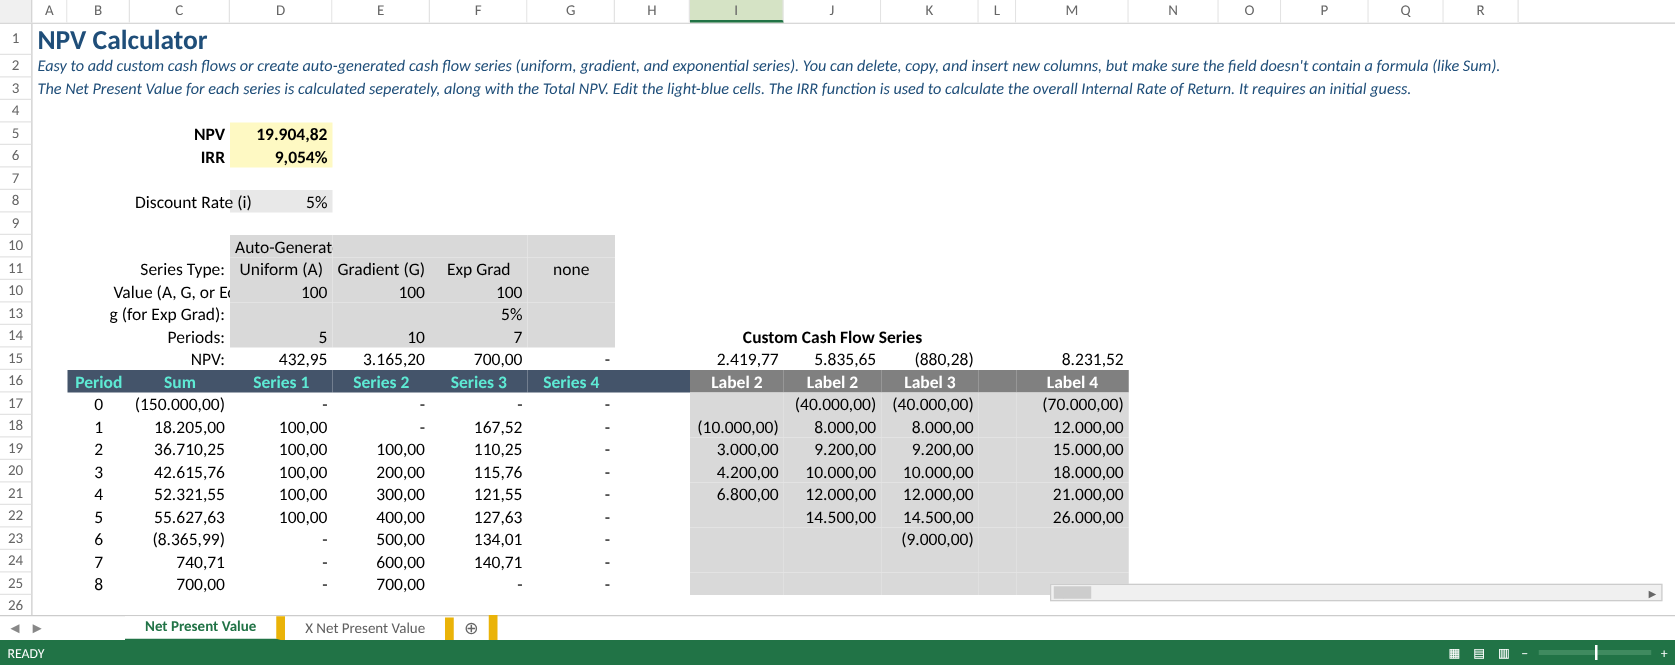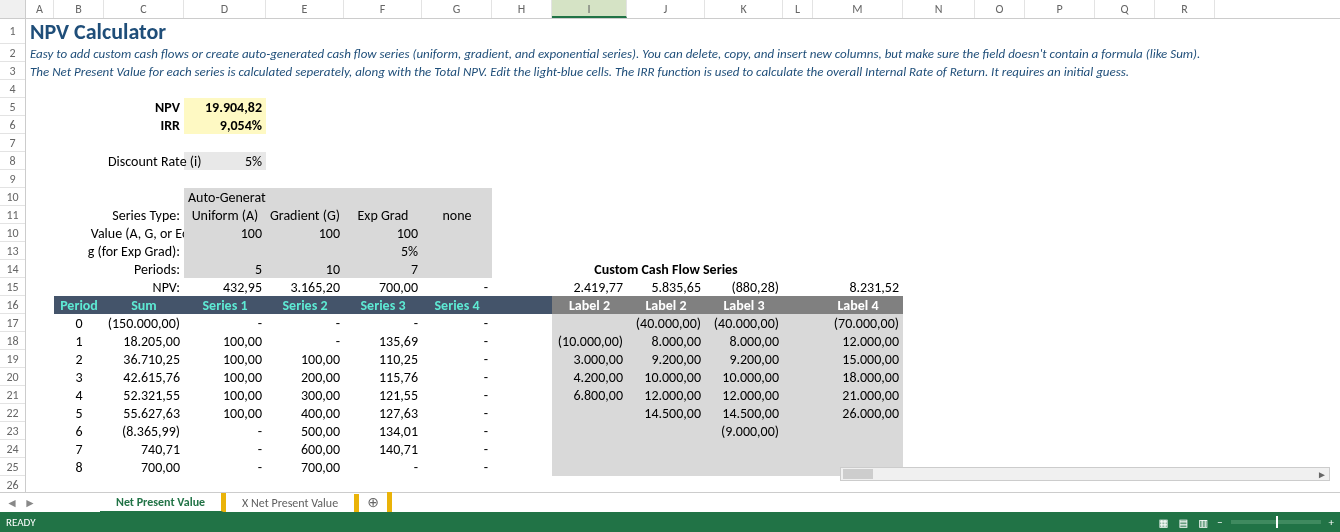--- a/index.html
+++ b/index.html
@@ -83,21 +83,21 @@
   .cJ{width:78px;flex:none;} .cK{width:78px;flex:none;} .cL{width:30px;flex:none;}
   .cM{width:90px;flex:none;} .cN{width:72px;flex:none;} .cO{width:50px;flex:none;}
   .cP{width:70px;flex:none;} .cQ{width:60px;flex:none;} .cR{width:60px;flex:none;}
 
   .tabs-bar {
     position:absolute; bottom:20px; left:0; right:0; height:20px;
     background:#fff; border-top:1px solid #ccc; display:flex; align-items:center;
     font-size:12px;
   }
   .tab-nav { width:100px; display:flex; gap:6px; padding:0 6px; color:#888;}
-  .tab { padding:2px 16px; border-right:5px solid #eab308; color:#5f5f5f; cursor:pointer;}
+  .tab { padding:2px 16px; border-right:7px solid #eab308; color:#5f5f5f; cursor:pointer;}
   .tab.active { background:#fff; color:#217346; font-weight:bold; border-bottom:2px solid #217346;}
   .tab.add { color:#666; padding:2px 8px; font-size:14px;}
   .hscroll { position:absolute; right:10px; bottom:22px; width:490px; height:14px; background:#f0f0f0; border:1px solid #ccc;}
   .hscroll-thumb{position:absolute; left:2px; top:1px; width:30px; height:10px; background:#cdcdcd;}
   .arrow{font-size:10px;color:#666;position:absolute;top:0;}
   
   .status-bar {
     position:absolute; bottom:0; left:0; right:0; height:20px;
     background:#217346; color:#fff; font-size:11px; display:flex; align-items:center;
     justify-content:space-between; padding:0 6px;
@@ -507,21 +507,21 @@
         <div class="cell cP"></div>
         <div class="cell cQ"></div>
         <div class="cell cR"></div>
       </div>
       <div class="row">
         <div class="cell cA"></div>
         <div class="cell cB center">1</div>
         <div class="cell cC right">18.205,00</div>
         <div class="cell cD right">100,00</div>
         <div class="cell cE right">-</div>
-        <div class="cell cF right">135,69</div>
+        <div class="cell cF right">167,52</div>
         <div class="cell cG right">-</div>
         <div class="cell cH"></div>
         <div class="cell cI custom-col right">(10.000,00)</div>
         <div class="cell cJ custom-col right">8.000,00</div>
         <div class="cell cK custom-col right">8.000,00</div>
         <div class="cell cL custom-col"></div>
         <div class="cell cM custom-col right">12.000,00</div>
         <div class="cell cN"></div>
         <div class="cell cO"></div>
         <div class="cell cP"></div>

